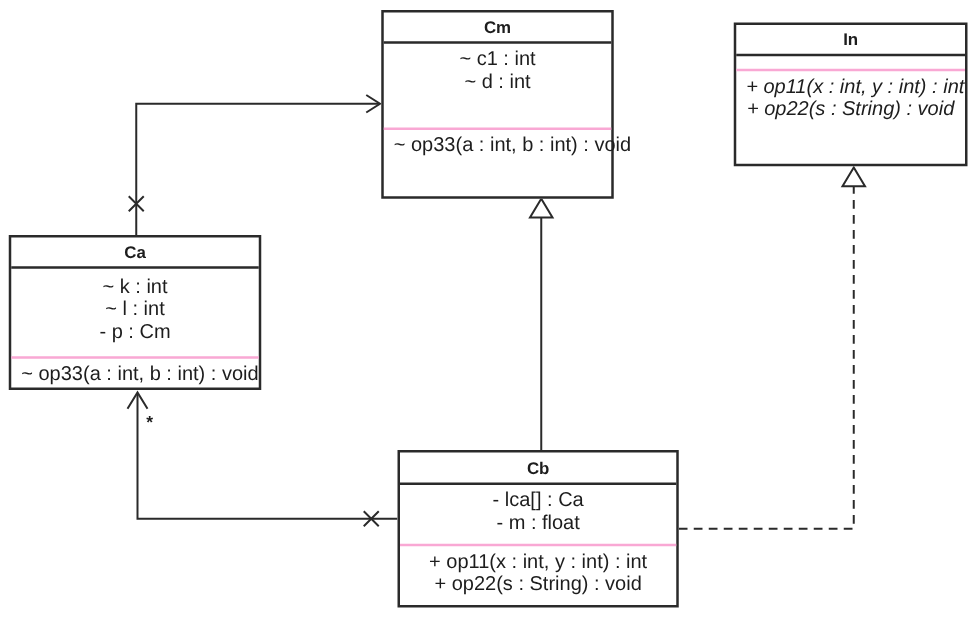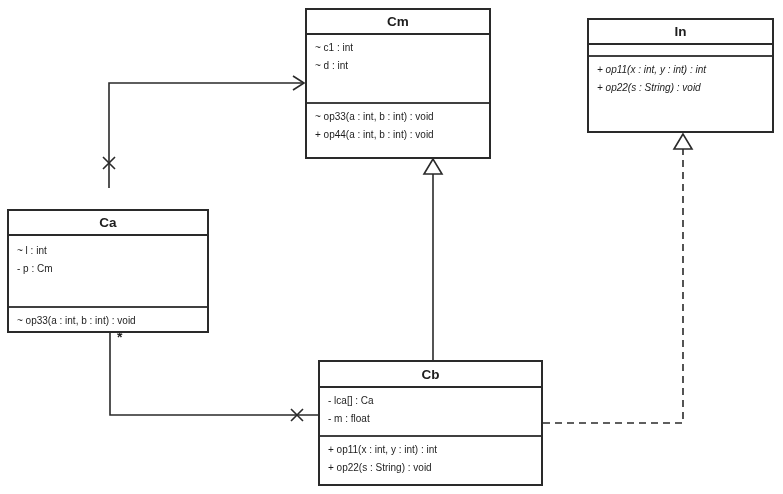--- a/index.html
+++ b/index.html
@@ -24,36 +24,37 @@
     border-bottom: 2px solid #2a2a2a;
     font-weight: bold;
     font-size: 13.5px;
     display: flex;
     align-items: center;
     justify-content: center;
   }
   .uml .comp {
     box-sizing: border-box;
     padding: 4px 8px;
-    font-size: 10px;
+    font-size: 16px;
     line-height: 18px;
     white-space: nowrap;
+    text-align: center;
   }
-  .uml .ops { border-top: 2px solid #404040; }
+  .uml .ops { border-top: 2px solid #f9a8d4; }
   .italic-ops .row { font-style: italic; }
 
   #box-cm { left: 305px; top: 8px;   width: 186px; height: 151px; }
   #box-cm .title { height: 25px; }
   #box-cm .attrs { height: 67px; }
 
   #box-in { left: 587px; top: 18px;  width: 187px; height: 115px; }
   #box-in .title { height: 25px; }
   #box-in .attrs { height: 10px; padding: 0; }
 
-  #box-ca { left: 7px;   top: 188px; width: 202px; height: 124px; margin-top: 21px; }
+  #box-ca { left: 7px;   top: 188px; width: 202px; height: 124px; }
   #box-ca .title { height: 25px; }
   #box-ca .attrs { height: 70px; padding-top: 6px; }
 
   #box-cb { left: 318px; top: 360px; width: 225px; height: 126px; }
   #box-cb .title { height: 26px; }
   #box-cb .attrs { height: 47px; }
 
   .mult-label {
     position: absolute;
     left: 117px;
@@ -88,36 +89,36 @@
   <span class="mult-label">*</span>
 
   <div class="uml" id="box-cm">
     <div class="title">Cm</div>
     <div class="comp attrs">
       <div class="row">~ c1 : int</div>
       <div class="row">~ d : int</div>
     </div>
     <div class="comp ops">
       <div class="row">~ op33(a : int, b : int) : void</div>
-      <div class="row">+ op44(a : int, b : int) : void</div>
     </div>
   </div>
 
   <div class="uml italic-ops" id="box-in">
     <div class="title">In</div>
     <div class="comp attrs"></div>
     <div class="comp ops">
       <div class="row">+ op11(x : int, y : int) : int</div>
       <div class="row">+ op22(s : String) : void</div>
     </div>
   </div>
 
   <div class="uml" id="box-ca">
     <div class="title">Ca</div>
     <div class="comp attrs">
+      <div class="row">~ k : int</div>
       <div class="row">~ l : int</div>
       <div class="row">- p : Cm</div>
     </div>
     <div class="comp ops">
       <div class="row">~ op33(a : int, b : int) : void</div>
     </div>
   </div>
 
   <div class="uml" id="box-cb">
     <div class="title">Cb</div>

